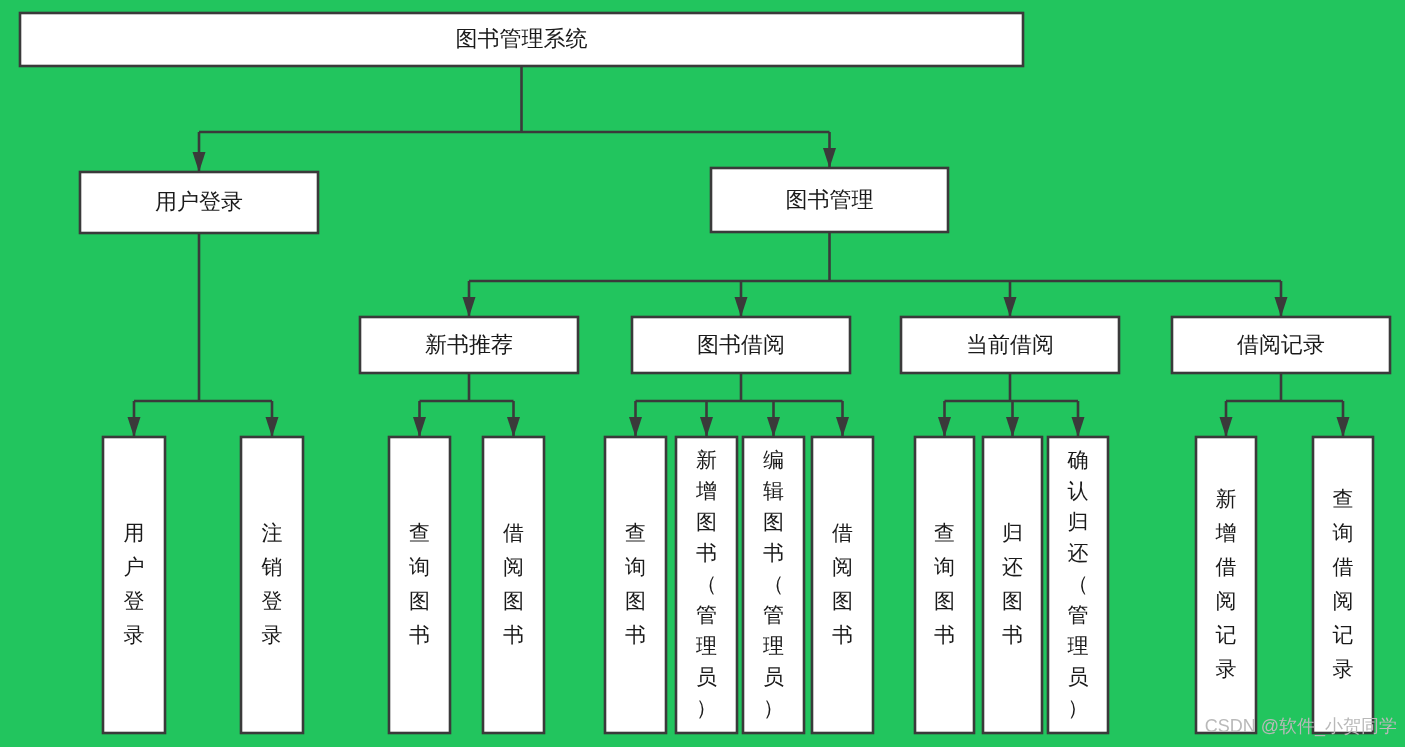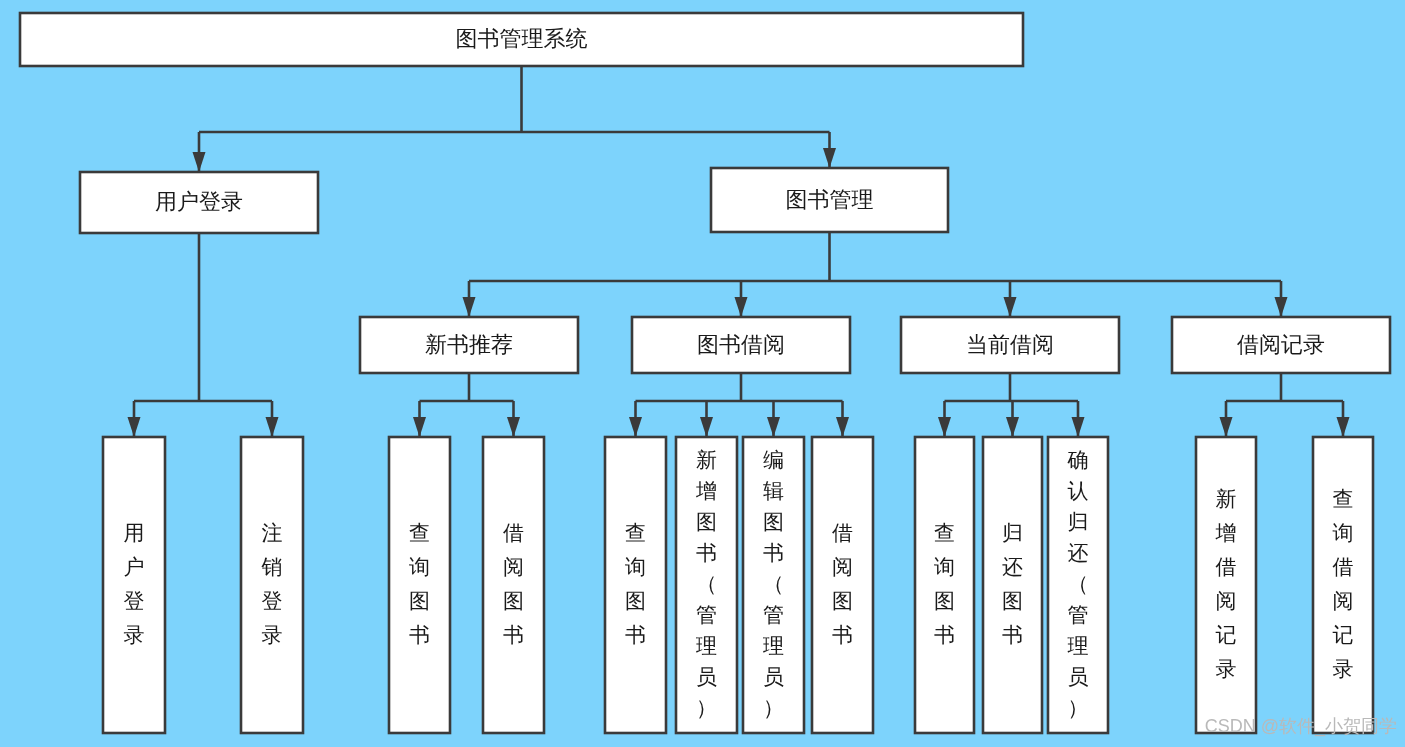--- a/index.html
+++ b/index.html
@@ -8,21 +8,21 @@
     padding: 0;
     background: #ffffff;
   }
   body {
     font-family: "Liberation Sans", "DejaVu Sans", sans-serif;
   }
   #diagram-root {
     position: relative;
     width: 1405px;
     height: 747px;
-    background: #7dd3fc;
+    background: #22c55e;
     overflow: hidden;
   }
   svg.diagram-canvas {
     position: absolute;
     left: 0;
     top: 0;
     width: 1405px;
     height: 747px;
     display: block;
   }

